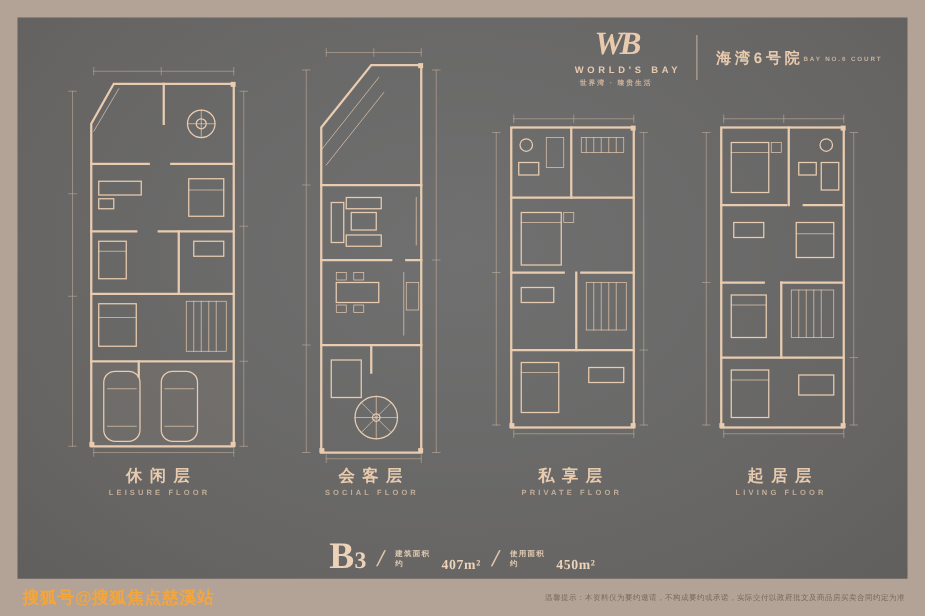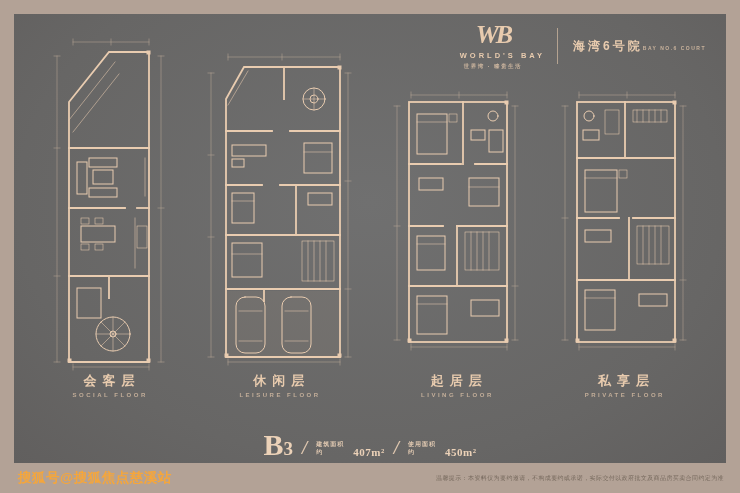--- a/index.html
+++ b/index.html
@@ -81,77 +81,20 @@
         <div class="brand-tagline">世界湾 · 臻贵生活</div>
       </div>
       <div class="logo-divider"></div>
       <div class="logo-right">
         <div class="badge">海湾6号院</div>
         <div class="badge-sub">BAY NO.6 COURT</div>
       </div>
     </div>
 
     <div class="plans-row">
-
-      <div class="plan-col">
-        <svg class="plan-svg mb2" viewBox="0 0 115 335" width="115" height="335">
-          <g class="dim">
-            <line x1="22" y1="6" x2="98" y2="6"></line>
-              <line x1="22" y1="3" x2="22" y2="9"></line>
-              <line x1="60" y1="3" x2="60" y2="9"></line>
-              <line x1="98" y1="3" x2="98" y2="9"></line>
-            <line x1="6" y1="20" x2="6" y2="326"></line>
-              <line x1="3" y1="20" x2="9" y2="20"></line>
-              <line x1="3" y1="112" x2="9" y2="112"></line>
-              <line x1="3" y1="240" x2="9" y2="240"></line>
-              <line x1="3" y1="326" x2="9" y2="326"></line>
-            <line x1="110" y1="20" x2="110" y2="326"></line>
-              <line x1="107" y1="20" x2="113" y2="20"></line>
-              <line x1="107" y1="172" x2="113" y2="172"></line>
-              <line x1="107" y1="326" x2="113" y2="326"></line>
-            <line x1="22" y1="331" x2="98" y2="331"></line>
-              <line x1="22" y1="328" x2="22" y2="334"></line>
-              <line x1="98" y1="328" x2="98" y2="334"></line>
-          </g>
-          <path class="wall" d="M18 66 L58 16 L98 16 L98 326 L18 326 Z"></path>
-          <line class="thin" x1="18" y1="84" x2="64" y2="26"></line>
-          <line class="thin" x1="22" y1="96" x2="68" y2="38"></line>
-          <g class="wall">
-            <line x1="18" y1="112" x2="98" y2="112"></line>
-            <line x1="18" y1="172" x2="74" y2="172"></line>
-              <line x1="86" y1="172" x2="98" y2="172"></line>
-            <line x1="18" y1="240" x2="98" y2="240"></line>
-            <line x1="58" y1="240" x2="58" y2="262"></line>
-          </g>
-          <rect x="26" y="126" width="10" height="32"></rect>
-          <rect x="38" y="122" width="28" height="9"></rect>
-            <rect x="38" y="152" width="28" height="9"></rect>
-          <rect x="42" y="134" width="20" height="14"></rect>
-          <line class="thin" x1="94" y1="122" x2="94" y2="160"></line>
-          <rect x="30" y="190" width="34" height="16"></rect>
-          <rect class="thin" x="30" y="182" width="8" height="6"></rect>
-            <rect class="thin" x="44" y="182" width="8" height="6"></rect>
-          <rect class="thin" x="30" y="208" width="8" height="6"></rect>
-            <rect class="thin" x="44" y="208" width="8" height="6"></rect>
-          <line class="thin" x1="84" y1="182" x2="84" y2="232"></line>
-            <rect class="thin" x="86" y="190" width="10" height="22"></rect>
-          <rect x="26" y="252" width="24" height="30"></rect>
-          <circle cx="62" cy="298" r="17"></circle>
-            <circle cx="62" cy="298" r="3"></circle>
-          <line class="thin" x1="62" y1="281" x2="62" y2="315"></line>
-            <line class="thin" x1="45" y1="298" x2="79" y2="298"></line>
-          <line class="thin" x1="50" y1="286" x2="74" y2="310"></line>
-            <line class="thin" x1="74" y1="286" x2="50" y2="310"></line>
-          <rect class="fill" x="16.5" y="322.5" width="4" height="4"></rect>
-            <rect class="fill" x="95.5" y="322.5" width="4" height="4"></rect>
-            <rect class="fill" x="95.5" y="14.5" width="4" height="4"></rect>
-        </svg>
-        <div class="plan-label">会客层</div>
-        <div class="plan-label-en">SOCIAL FLOOR</div>
-      </div>
 
       <div class="plan-col">
         <svg class="plan-svg mb1" viewBox="0 0 150 315" width="150" height="315">
           <g class="dim">
             <line x1="24" y1="6" x2="136" y2="6"></line>
               <line x1="24" y1="3" x2="24" y2="9"></line>
               <line x1="78" y1="3" x2="78" y2="9"></line>
               <line x1="136" y1="3" x2="136" y2="9"></line>
             <line x1="7" y1="22" x2="7" y2="306"></line>
               <line x1="4" y1="22" x2="10" y2="22"></line>
@@ -207,73 +150,74 @@
             <line class="thin" x1="81" y1="290" x2="104" y2="290"></line>
           <rect class="fill" x="20.5" y="302.5" width="4" height="4"></rect>
             <rect class="fill" x="133.5" y="302.5" width="4" height="4"></rect>
             <rect class="fill" x="133.5" y="14.5" width="4" height="4"></rect>
         </svg>
         <div class="plan-label">休闲层</div>
         <div class="plan-label-en">LEISURE FLOOR</div>
       </div>
 
       <div class="plan-col">
-        <svg class="plan-svg mb3" viewBox="0 0 130 262" width="130" height="262">
+        <svg class="plan-svg mb2" viewBox="0 0 115 335" width="115" height="335">
           <g class="dim">
-            <line x1="20" y1="5" x2="116" y2="5"></line>
-              <line x1="20" y1="2" x2="20" y2="8"></line>
-              <line x1="68" y1="2" x2="68" y2="8"></line>
-              <line x1="116" y1="2" x2="116" y2="8"></line>
-            <line x1="6" y1="16" x2="6" y2="250"></line>
-              <line x1="3" y1="16" x2="9" y2="16"></line>
-              <line x1="3" y1="136" x2="9" y2="136"></line>
-              <line x1="3" y1="250" x2="9" y2="250"></line>
-            <line x1="124" y1="16" x2="124" y2="250"></line>
-              <line x1="121" y1="16" x2="127" y2="16"></line>
-              <line x1="121" y1="196" x2="127" y2="196"></line>
-              <line x1="121" y1="250" x2="127" y2="250"></line>
-            <line x1="20" y1="257" x2="116" y2="257"></line>
-              <line x1="20" y1="254" x2="20" y2="260"></line>
-              <line x1="116" y1="254" x2="116" y2="260"></line>
-          </g>
-          <rect class="wall" x="18" y="12" width="98" height="240"></rect>
+            <line x1="22" y1="6" x2="98" y2="6"></line>
+              <line x1="22" y1="3" x2="22" y2="9"></line>
+              <line x1="60" y1="3" x2="60" y2="9"></line>
+              <line x1="98" y1="3" x2="98" y2="9"></line>
+            <line x1="6" y1="20" x2="6" y2="326"></line>
+              <line x1="3" y1="20" x2="9" y2="20"></line>
+              <line x1="3" y1="112" x2="9" y2="112"></line>
+              <line x1="3" y1="240" x2="9" y2="240"></line>
+              <line x1="3" y1="326" x2="9" y2="326"></line>
+            <line x1="110" y1="20" x2="110" y2="326"></line>
+              <line x1="107" y1="20" x2="113" y2="20"></line>
+              <line x1="107" y1="172" x2="113" y2="172"></line>
+              <line x1="107" y1="326" x2="113" y2="326"></line>
+            <line x1="22" y1="331" x2="98" y2="331"></line>
+              <line x1="22" y1="328" x2="22" y2="334"></line>
+              <line x1="98" y1="328" x2="98" y2="334"></line>
+          </g>
+          <path class="wall" d="M18 66 L58 16 L98 16 L98 326 L18 326 Z"></path>
+          <line class="thin" x1="18" y1="84" x2="64" y2="26"></line>
+          <line class="thin" x1="22" y1="96" x2="68" y2="38"></line>
           <g class="wall">
-            <line x1="18" y1="74" x2="70" y2="74"></line>
-              <line x1="84" y1="74" x2="116" y2="74"></line>
-            <line x1="18" y1="136" x2="52" y2="136"></line>
-              <line x1="66" y1="136" x2="116" y2="136"></line>
-            <line x1="18" y1="196" x2="116" y2="196"></line>
-            <line x1="72" y1="12" x2="72" y2="74"></line>
-              <line x1="66" y1="136" x2="66" y2="196"></line>
-          </g>
-          <rect x="26" y="24" width="30" height="40"></rect>
-            <line class="thin" x1="26" y1="32" x2="56" y2="32"></line>
-          <rect class="thin" x="58" y="24" width="8" height="8"></rect>
-          <circle cx="102" cy="26" r="5"></circle>
-            <rect x="80" y="40" width="14" height="10"></rect>
-            <rect x="98" y="40" width="14" height="22"></rect>
-          <rect x="28" y="88" width="24" height="12"></rect>
-          <rect x="78" y="88" width="30" height="28"></rect>
-            <line class="thin" x1="78" y1="97" x2="108" y2="97"></line>
-          <rect x="26" y="146" width="28" height="34"></rect>
-            <line class="thin" x1="26" y1="154" x2="54" y2="154"></line>
-          <rect class="thin" x="74" y="142" width="34" height="38"></rect>
-          <line class="thin" x1="80" y1="142" x2="80" y2="180"></line>
-            <line class="thin" x1="86" y1="142" x2="86" y2="180"></line>
-          <line class="thin" x1="92" y1="142" x2="92" y2="180"></line>
-            <line class="thin" x1="98" y1="142" x2="98" y2="180"></line>
-          <rect x="26" y="206" width="30" height="38"></rect>
-            <line class="thin" x1="26" y1="214" x2="56" y2="214"></line>
-          <rect x="80" y="210" width="28" height="16"></rect>
-          <rect class="fill" x="16.5" y="248.5" width="4" height="4"></rect>
-            <rect class="fill" x="113.5" y="248.5" width="4" height="4"></rect>
-            <rect class="fill" x="113.5" y="10.5" width="4" height="4"></rect>
+            <line x1="18" y1="112" x2="98" y2="112"></line>
+            <line x1="18" y1="172" x2="74" y2="172"></line>
+              <line x1="86" y1="172" x2="98" y2="172"></line>
+            <line x1="18" y1="240" x2="98" y2="240"></line>
+            <line x1="58" y1="240" x2="58" y2="262"></line>
+          </g>
+          <rect x="26" y="126" width="10" height="32"></rect>
+          <rect x="38" y="122" width="28" height="9"></rect>
+            <rect x="38" y="152" width="28" height="9"></rect>
+          <rect x="42" y="134" width="20" height="14"></rect>
+          <line class="thin" x1="94" y1="122" x2="94" y2="160"></line>
+          <rect x="30" y="190" width="34" height="16"></rect>
+          <rect class="thin" x="30" y="182" width="8" height="6"></rect>
+            <rect class="thin" x="44" y="182" width="8" height="6"></rect>
+          <rect class="thin" x="30" y="208" width="8" height="6"></rect>
+            <rect class="thin" x="44" y="208" width="8" height="6"></rect>
+          <line class="thin" x1="84" y1="182" x2="84" y2="232"></line>
+            <rect class="thin" x="86" y="190" width="10" height="22"></rect>
+          <rect x="26" y="252" width="24" height="30"></rect>
+          <circle cx="62" cy="298" r="17"></circle>
+            <circle cx="62" cy="298" r="3"></circle>
+          <line class="thin" x1="62" y1="281" x2="62" y2="315"></line>
+            <line class="thin" x1="45" y1="298" x2="79" y2="298"></line>
+          <line class="thin" x1="50" y1="286" x2="74" y2="310"></line>
+            <line class="thin" x1="74" y1="286" x2="50" y2="310"></line>
+          <rect class="fill" x="16.5" y="322.5" width="4" height="4"></rect>
+            <rect class="fill" x="95.5" y="322.5" width="4" height="4"></rect>
+            <rect class="fill" x="95.5" y="14.5" width="4" height="4"></rect>
         </svg>
-        <div class="plan-label">起居层</div>
-        <div class="plan-label-en">LIVING FLOOR</div>
+        <div class="plan-label">会客层</div>
+        <div class="plan-label-en">SOCIAL FLOOR</div>
       </div>
 
       <div class="plan-col">
         <svg class="plan-svg mb3" viewBox="0 0 130 262" width="130" height="262">
           <g class="dim">
             <line x1="20" y1="5" x2="116" y2="5"></line>
               <line x1="20" y1="2" x2="20" y2="8"></line>
               <line x1="68" y1="2" x2="68" y2="8"></line>
               <line x1="116" y1="2" x2="116" y2="8"></line>
             <line x1="6" y1="16" x2="6" y2="250"></line>
@@ -319,20 +263,76 @@
             <line class="thin" x1="26" y1="208" x2="56" y2="208"></line>
           <rect x="80" y="204" width="28" height="12"></rect>
           <rect class="fill" x="16.5" y="248.5" width="4" height="4"></rect>
             <rect class="fill" x="113.5" y="248.5" width="4" height="4"></rect>
             <rect class="fill" x="113.5" y="10.5" width="4" height="4"></rect>
         </svg>
         <div class="plan-label">私享层</div>
         <div class="plan-label-en">PRIVATE FLOOR</div>
       </div>
 
+      <div class="plan-col">
+        <svg class="plan-svg mb3" viewBox="0 0 130 262" width="130" height="262">
+          <g class="dim">
+            <line x1="20" y1="5" x2="116" y2="5"></line>
+              <line x1="20" y1="2" x2="20" y2="8"></line>
+              <line x1="68" y1="2" x2="68" y2="8"></line>
+              <line x1="116" y1="2" x2="116" y2="8"></line>
+            <line x1="6" y1="16" x2="6" y2="250"></line>
+              <line x1="3" y1="16" x2="9" y2="16"></line>
+              <line x1="3" y1="136" x2="9" y2="136"></line>
+              <line x1="3" y1="250" x2="9" y2="250"></line>
+            <line x1="124" y1="16" x2="124" y2="250"></line>
+              <line x1="121" y1="16" x2="127" y2="16"></line>
+              <line x1="121" y1="196" x2="127" y2="196"></line>
+              <line x1="121" y1="250" x2="127" y2="250"></line>
+            <line x1="20" y1="257" x2="116" y2="257"></line>
+              <line x1="20" y1="254" x2="20" y2="260"></line>
+              <line x1="116" y1="254" x2="116" y2="260"></line>
+          </g>
+          <rect class="wall" x="18" y="12" width="98" height="240"></rect>
+          <g class="wall">
+            <line x1="18" y1="74" x2="70" y2="74"></line>
+              <line x1="84" y1="74" x2="116" y2="74"></line>
+            <line x1="18" y1="136" x2="52" y2="136"></line>
+              <line x1="66" y1="136" x2="116" y2="136"></line>
+            <line x1="18" y1="196" x2="116" y2="196"></line>
+            <line x1="72" y1="12" x2="72" y2="74"></line>
+              <line x1="66" y1="136" x2="66" y2="196"></line>
+          </g>
+          <rect x="26" y="24" width="30" height="40"></rect>
+            <line class="thin" x1="26" y1="32" x2="56" y2="32"></line>
+          <rect class="thin" x="58" y="24" width="8" height="8"></rect>
+          <circle cx="102" cy="26" r="5"></circle>
+            <rect x="80" y="40" width="14" height="10"></rect>
+            <rect x="98" y="40" width="14" height="22"></rect>
+          <rect x="28" y="88" width="24" height="12"></rect>
+          <rect x="78" y="88" width="30" height="28"></rect>
+            <line class="thin" x1="78" y1="97" x2="108" y2="97"></line>
+          <rect x="26" y="146" width="28" height="34"></rect>
+            <line class="thin" x1="26" y1="154" x2="54" y2="154"></line>
+          <rect class="thin" x="74" y="142" width="34" height="38"></rect>
+          <line class="thin" x1="80" y1="142" x2="80" y2="180"></line>
+            <line class="thin" x1="86" y1="142" x2="86" y2="180"></line>
+          <line class="thin" x1="92" y1="142" x2="92" y2="180"></line>
+            <line class="thin" x1="98" y1="142" x2="98" y2="180"></line>
+          <rect x="26" y="206" width="30" height="38"></rect>
+            <line class="thin" x1="26" y1="214" x2="56" y2="214"></line>
+          <rect x="80" y="210" width="28" height="16"></rect>
+          <rect class="fill" x="16.5" y="248.5" width="4" height="4"></rect>
+            <rect class="fill" x="113.5" y="248.5" width="4" height="4"></rect>
+            <rect class="fill" x="113.5" y="10.5" width="4" height="4"></rect>
+        </svg>
+        <div class="plan-label">起居层</div>
+        <div class="plan-label-en">LIVING FLOOR</div>
+      </div>
+
     </div>
 
     <div class="unit-line">
       <span class="unit-name"><span class="u-b">B</span><span class="u-d">3</span></span>
       <span class="slash">/</span>
       <span class="area-label">
           <span>建筑面积</span>
           <span>约</span>
         </span>
       <span class="area-value">407m²</span>

